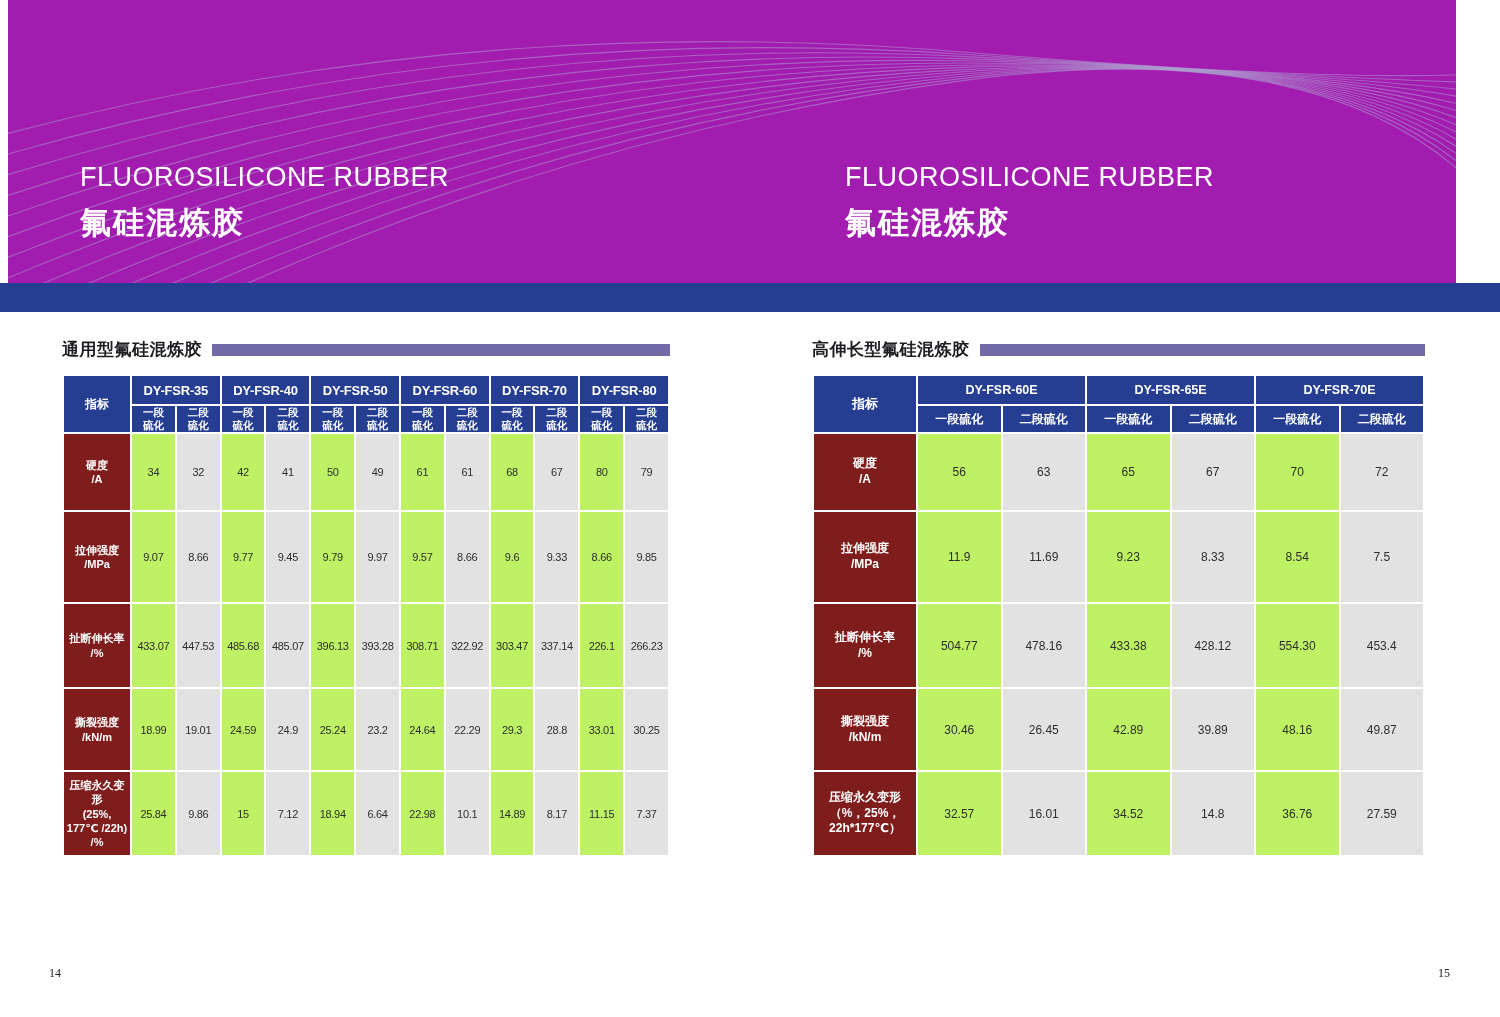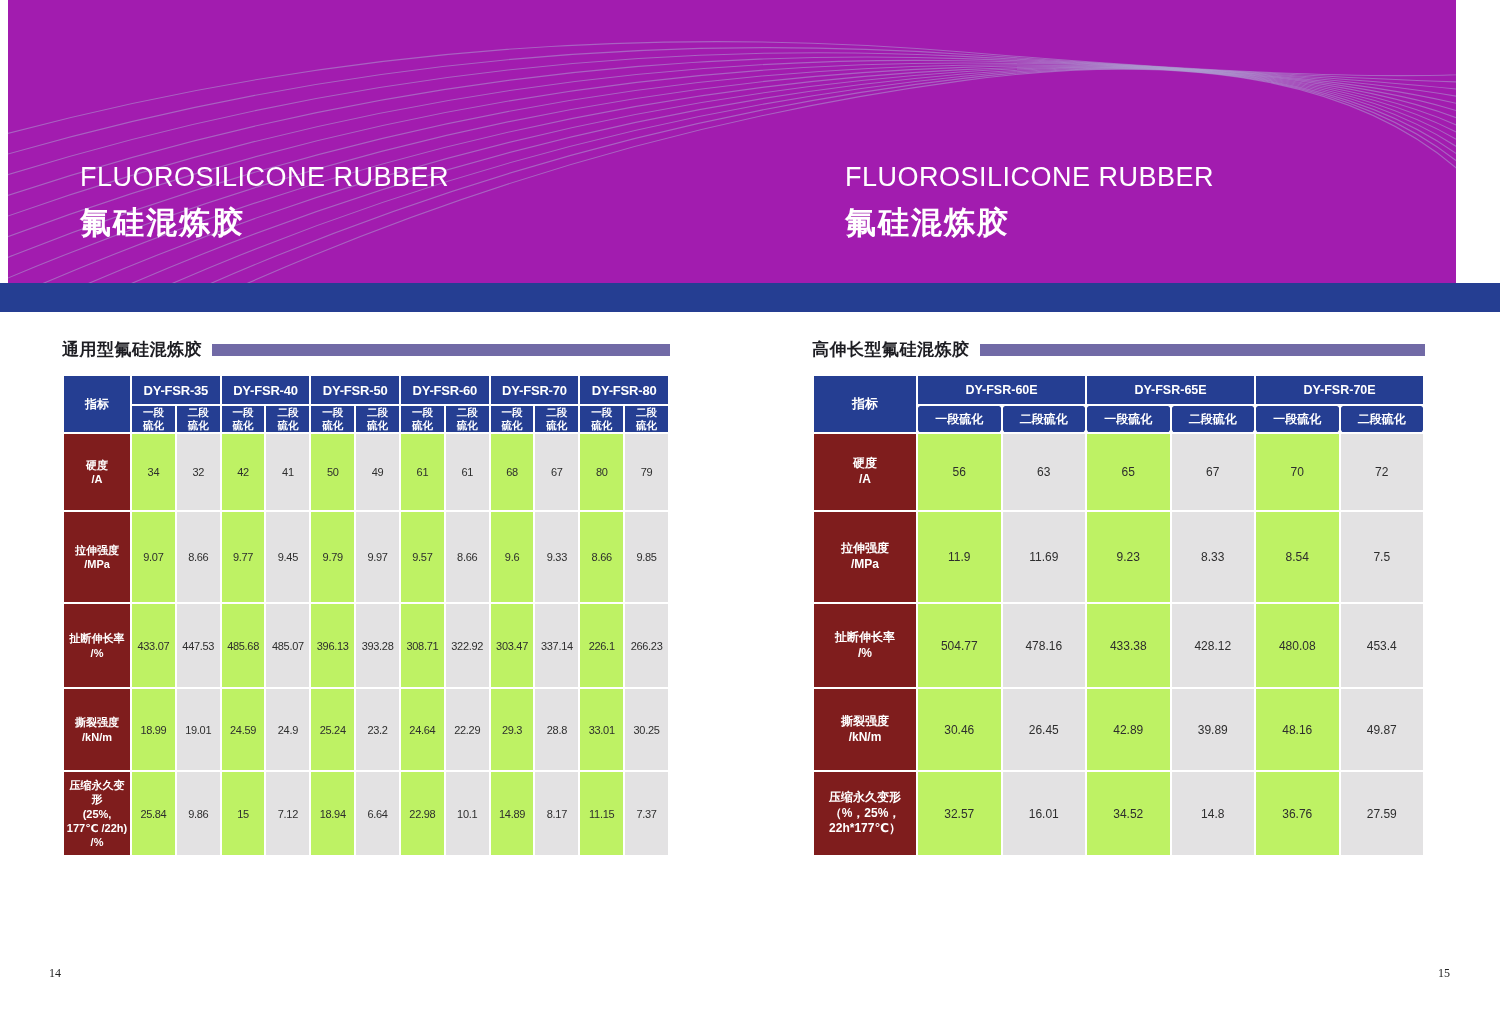--- a/index.html
+++ b/index.html
@@ -53,21 +53,21 @@
   .data-table th.sub { white-space:pre-line; line-height:1.25; }
   
   .t-left .ind { width:68px; font-size:12px; }
   .t-left th.prod { font-size:13px; letter-spacing:-0.2px; }
   .t-left th.sub { font-size:10.5px; font-weight:700; }
   .t-left th.rowlabel { font-size:11px; }
   .t-left td { font-size:11px; letter-spacing:-0.3px; }
   
   .t-right .ind { width:104px; font-size:13px; }
   .t-right th.prod { font-size:12.5px;text-align:center; }
-  .t-right th.sub { font-size:12px;border-radius:6px; }
+  .t-right th.sub { font-size:12px; }
   .t-right th.rowlabel { font-size:12px; }
   .t-right td { font-size:12px; }
   
   .page-num {
     position:absolute; top:966px; font-family:"Liberation Serif","DejaVu Serif",serif;
     font-size:12px; color:#222222;
   }
   .pn-left { left:49px; }
   .pn-right { right:50px; }
 </style>
@@ -278,21 +278,21 @@
             <td class="odd">8.54</td>
             <td class="even">7.5</td>
           </tr>
           <tr>
             <th class="rowlabel">扯断伸长率
 /%</th>
             <td class="odd">504.77</td>
             <td class="even">478.16</td>
             <td class="odd">433.38</td>
             <td class="even">428.12</td>
-            <td class="odd">480.08</td>
+            <td class="odd">554.30</td>
             <td class="even">453.4</td>
           </tr>
           <tr>
             <th class="rowlabel">撕裂强度
 /kN/m</th>
             <td class="odd">30.46</td>
             <td class="even">26.45</td>
             <td class="odd">42.89</td>
             <td class="even">39.89</td>
             <td class="odd">48.16</td>

